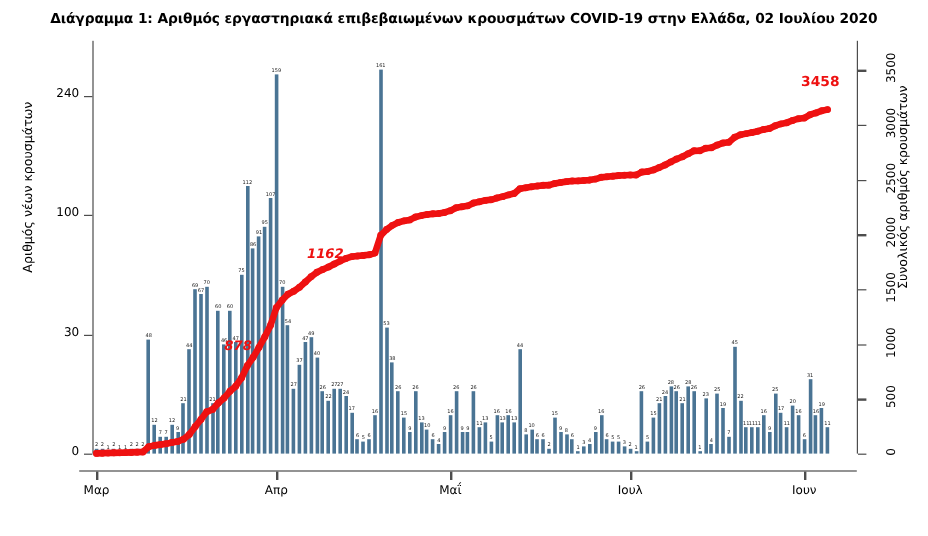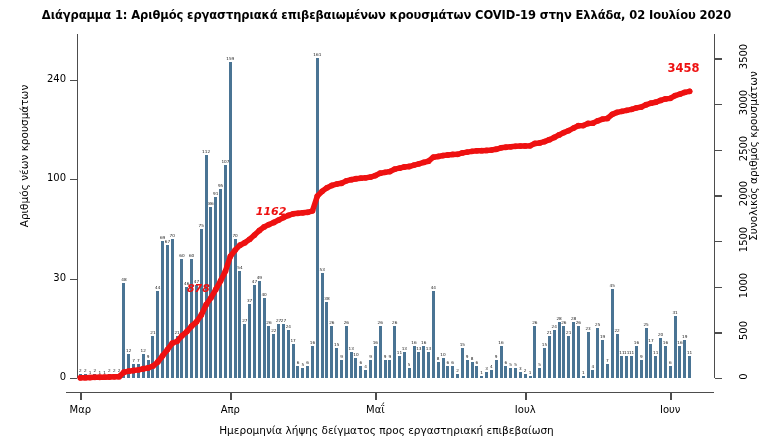--- a/index.html
+++ b/index.html
@@ -47,21 +47,20 @@
 </style>
 </head>
 <body>
 
 <div id="chart-root">
 
   <div class="title">Διάγραμμα 1: Αριθμός εργαστηριακά επιβεβαιωμένων κρουσμάτων COVID-19 στην Ελλάδα, 02 Ιουλίου 2020</div>
 
   <div class="ylabel-left">Αριθμός νέων κρουσμάτων</div>
   <div class="ylabel-right">Συνολικός αριθμός κρουσμάτων</div>
-  <div class="xlabel">Ημερομηνία λήψης δείγματος προς εργαστηριακή επιβεβαίωση</div>
 
   <div id="plot-layer">
       <div class="axis-line" style="left: 77px; top: 34px; width: 1.4px; height: 344px;"></div>
       <div class="axis-line" style="left: 714px; top: 34px; width: 1.4px; height: 344px;"></div>
       <div class="axis-line" style="left: 66px; top: 392px; width: 648px; height: 1.2px;"></div>
       <div class="tick" style="left: 70px; top: 378px; width: 7px; height: 1.3px;"></div>
       <div class="ticklab left" style="left: 36px; top: 371px; width: 30px;">0</div>
       <div class="tick" style="left: 70px; top: 278.588px; width: 7px; height: 1.3px;"></div>
       <div class="ticklab left" style="left: 36px; top: 271.588px; width: 30px;">30</div>
       <div class="tick" style="left: 70px; top: 179.176px; width: 7px; height: 1.3px;"></div>

